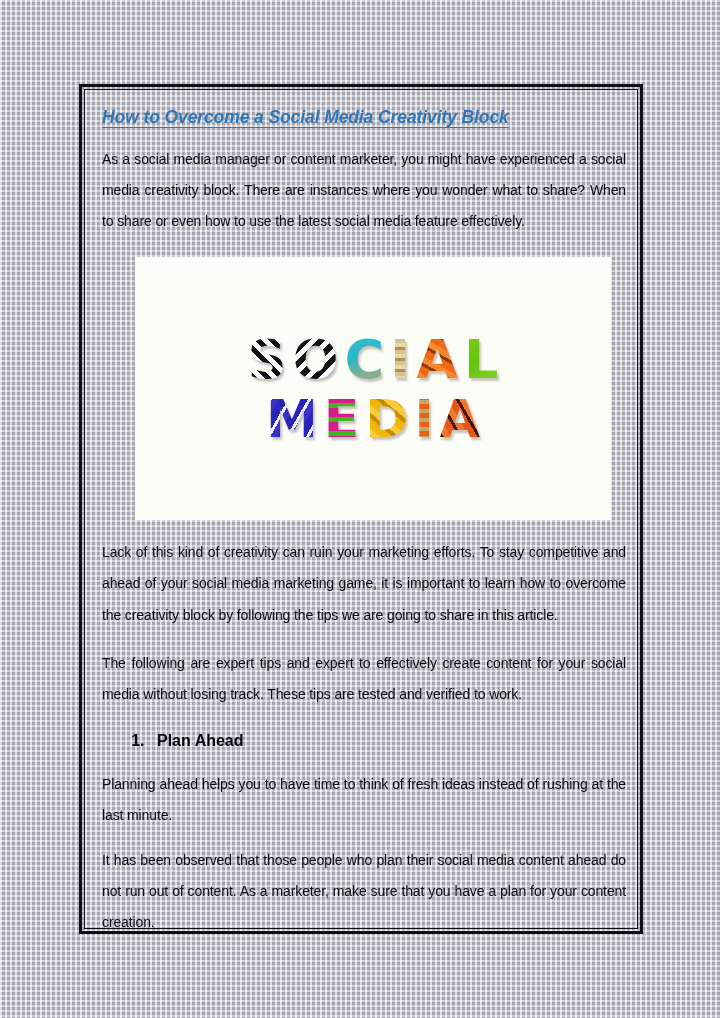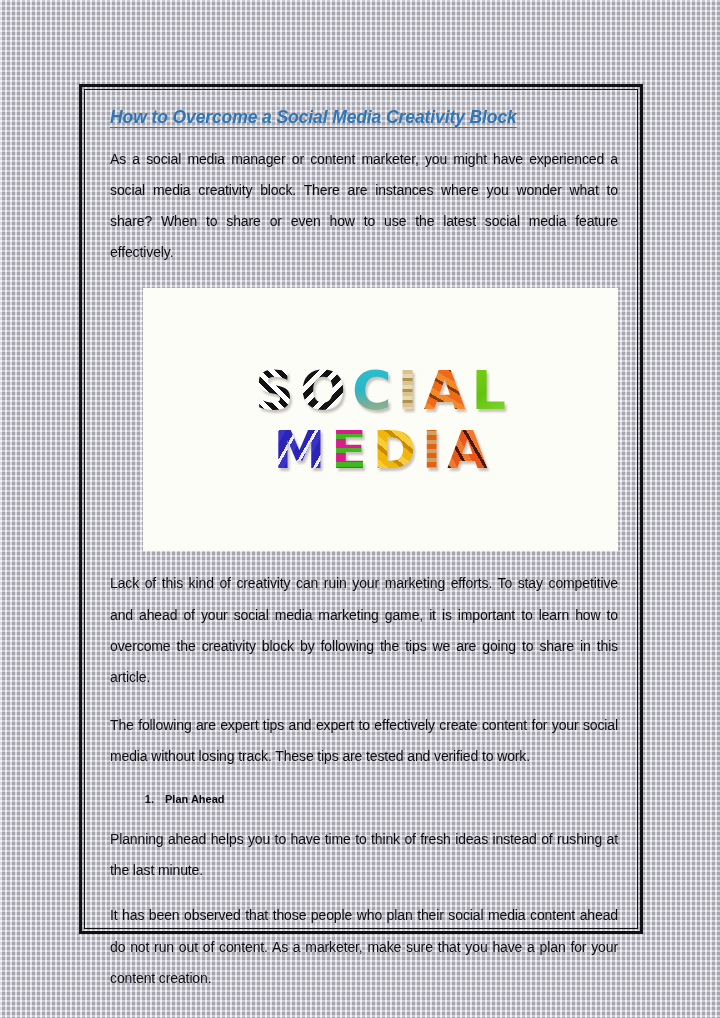--- a/index.html
+++ b/index.html
@@ -42,21 +42,21 @@
     border: 1px solid #111114;
     box-sizing: border-box;
     pointer-events: none;
   }
   #page-content {
     position: absolute;
     left: 8px;
     top: 9px;
     width: 548px;
     box-sizing: border-box;
-    padding: 0 20px;
+    padding: 0 12px;
   }
 
   
   .doc-title {
     font-size: 17.5px;
     font-weight: bold;
     font-style: italic;
     color: #2f76b8;
     text-decoration: underline;
     text-underline-offset: 4px;
@@ -81,21 +81,21 @@
     margin: 22px 0 0 0;
     line-height: 1.3;
     letter-spacing: -0.1px;
   }
   ol.numbered-list {
     margin: 20px 0 0 0;
     padding-left: 47px;
     list-style-position: outside;
   }
   ol.numbered-list li {
-    font-size: 11px;
+    font-size: 16px;
     font-weight: bold;
     color: #0b0b0f;
     line-height: 1.4;
     padding-left: 8px;
   }
 
   
   .figure-wrap {
     margin: 20px 0 0 0;
     display: flex;

